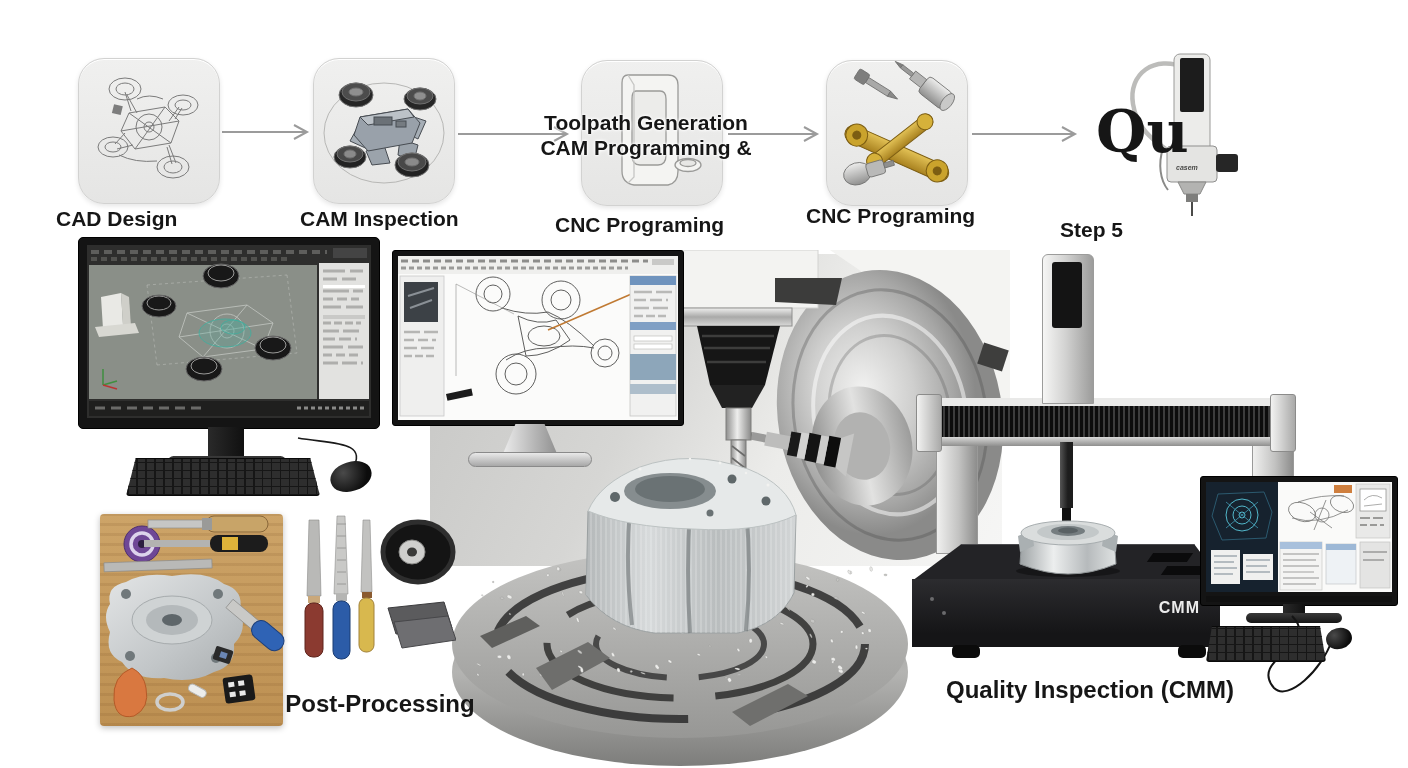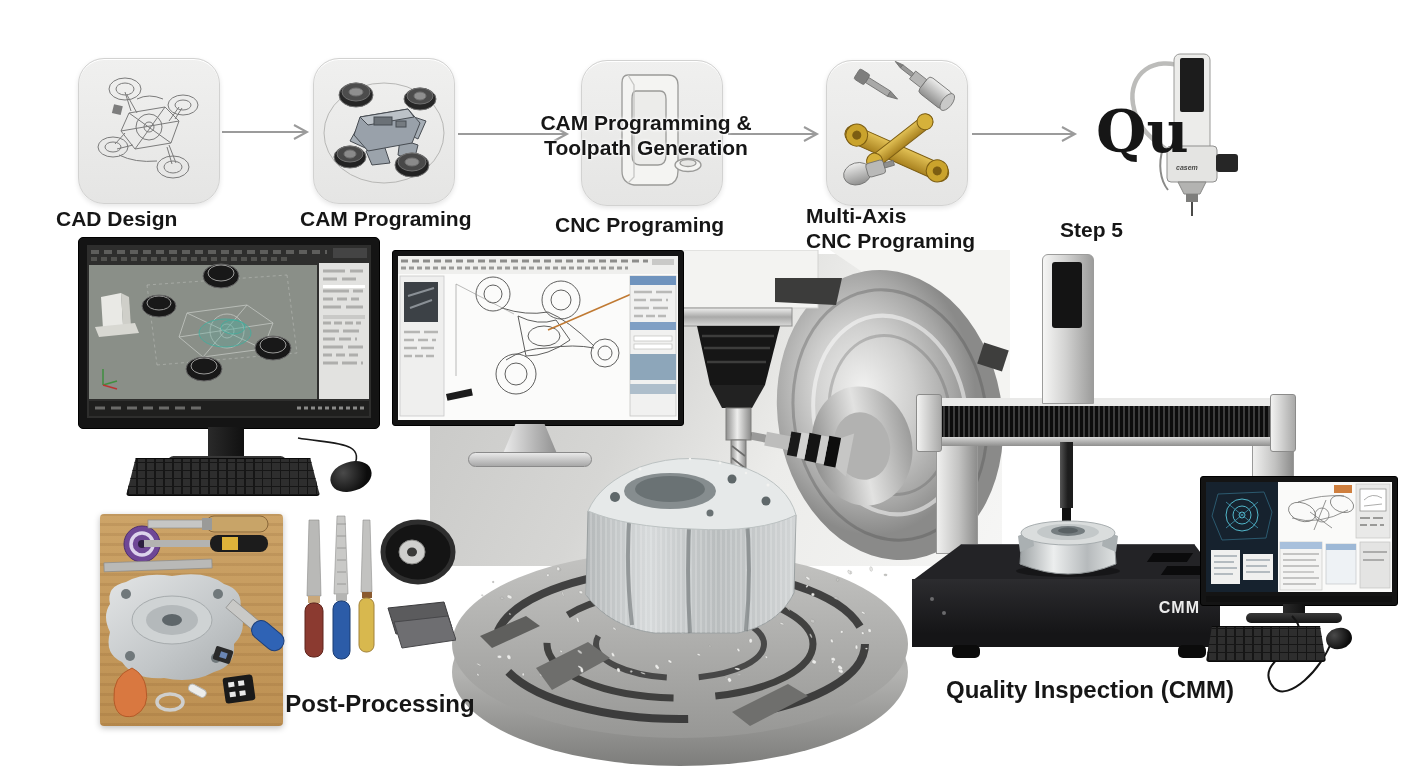--- a/index.html
+++ b/index.html
@@ -207,31 +207,30 @@
     <path d="M0 10 H108 M96 3 L109 10 L96 17" fill="none" stroke="#9b9b9b" stroke-width="2"></path>
     </svg>
   <svg class="abs arrow" style="left:728px;top:124px;width:92px;height:20px;" viewBox="0 0 92 20">
     <path d="M0 10 H88 M76 3 L89 10 L76 17" fill="none" stroke="#9b9b9b" stroke-width="2"></path>
     </svg>
   <svg class="abs arrow" style="left:972px;top:124px;width:106px;height:20px;" viewBox="0 0 106 20">
     <path d="M0 10 H102 M90 3 L103 10 L90 17" fill="none" stroke="#9b9b9b" stroke-width="2"></path>
     </svg>
 
   <div class="abs step-label" style="left:56px;top:206px;width:180px;">CAD Design</div>
-  <div class="abs step-label" style="left:300px;top:206px;width:180px;">CAM Programing</div>
+  <div class="abs step-label" style="left:300px;top:206px;width:180px;">CAM Inspection</div>
   <div class="abs step-label" style="left:555px;top:212px;width:190px;">CNC Programing</div>
   <div class="abs step-label" style="left:806px;top:203px;width:190px;">
-    <div>Multi-Axis</div>
     <div>CNC Programing</div>
   </div>
   <div class="abs step-label" style="left:1060px;top:217px;width:180px;">Step 5</div>
 
   <div class="abs overlay-text" style="left:531px;top:110px;width:230px;">
+    <div>Toolpath Generation</div>
     <div>CAM Programming &amp;</div>
-    <div>Toolpath Generation</div>
   </div>
 
   <div class="abs backdrop"></div>
 
   <svg class="abs" style="left:690px;top:250px;width:320px;height:320px;z-index:2;" viewBox="0 0 320 320">
     <defs>
       <radialGradient id="discg" cx="40%" cy="40%">
         <stop offset="0" stop-color="#f2f2f1"></stop>
           <stop offset="0.45" stop-color="#cfcfce"></stop>
         <stop offset="0.8" stop-color="#a6a6a5"></stop>

